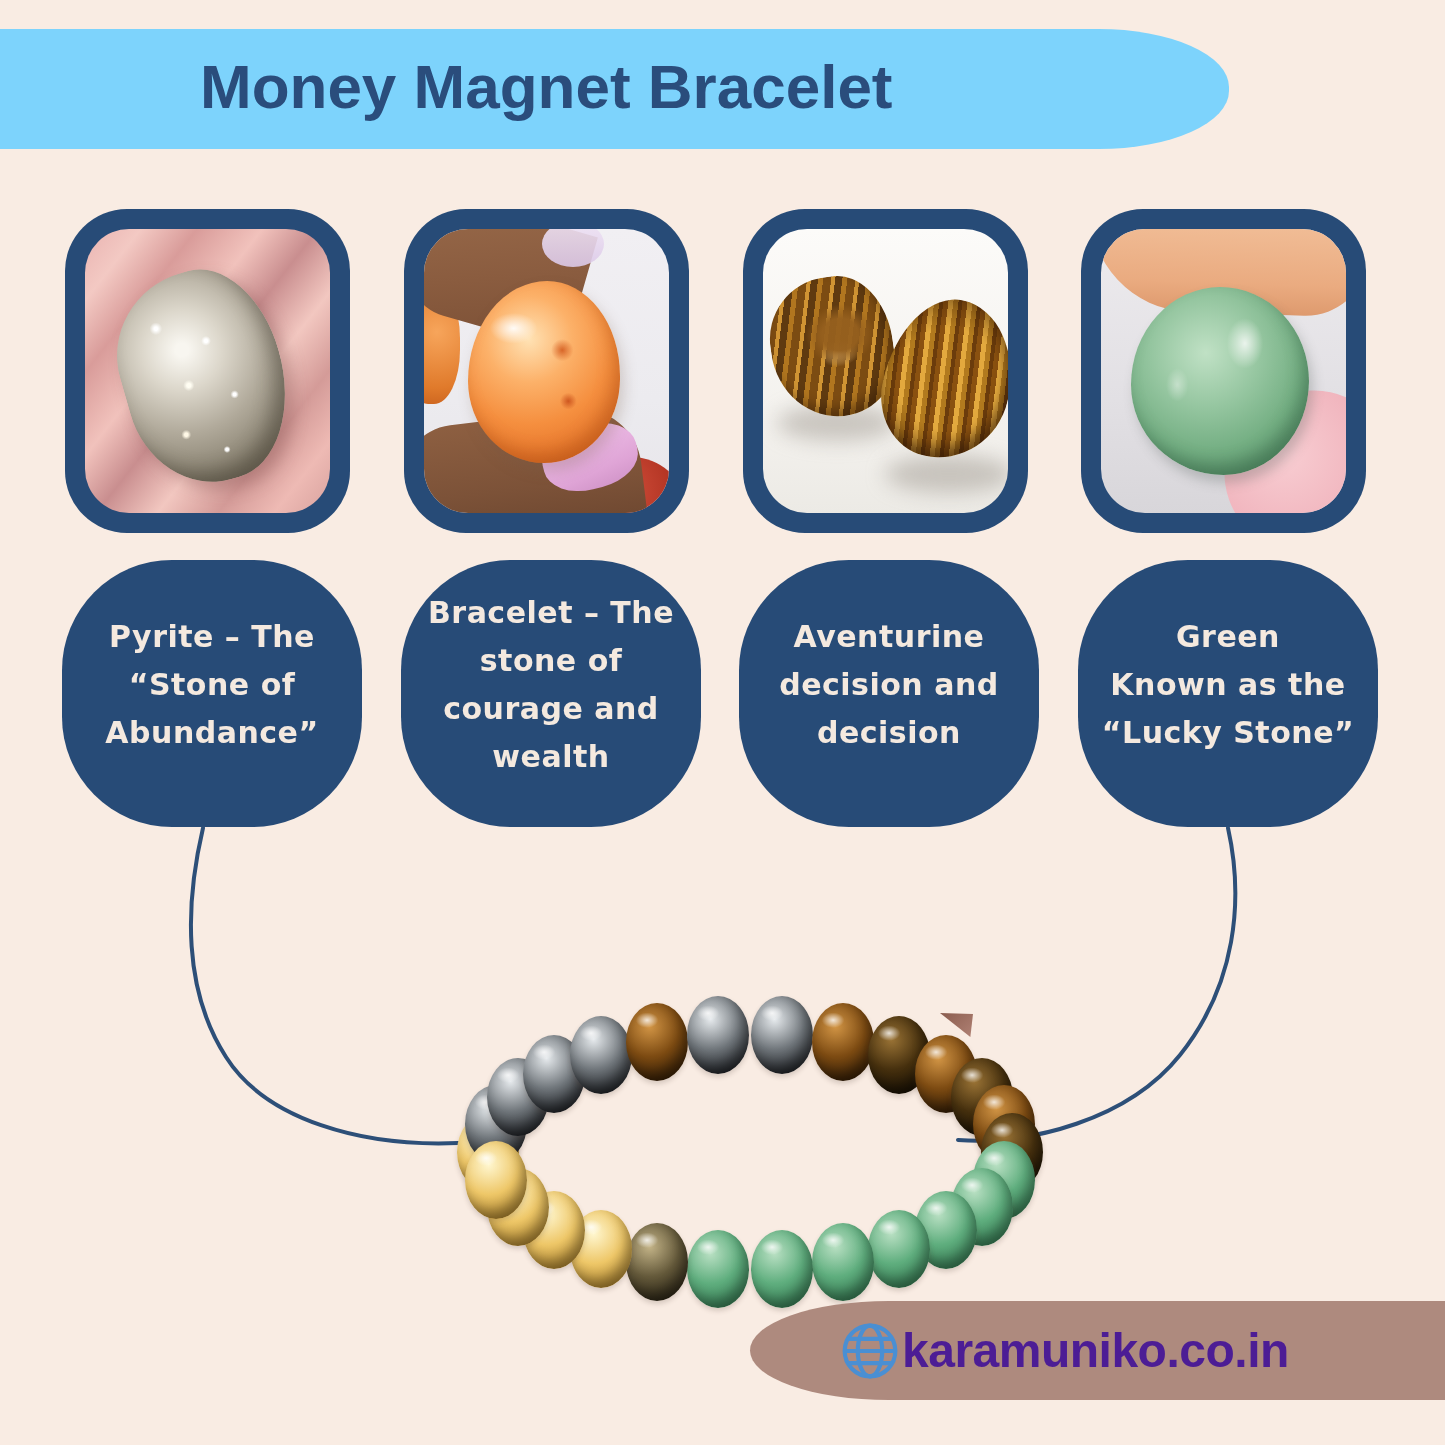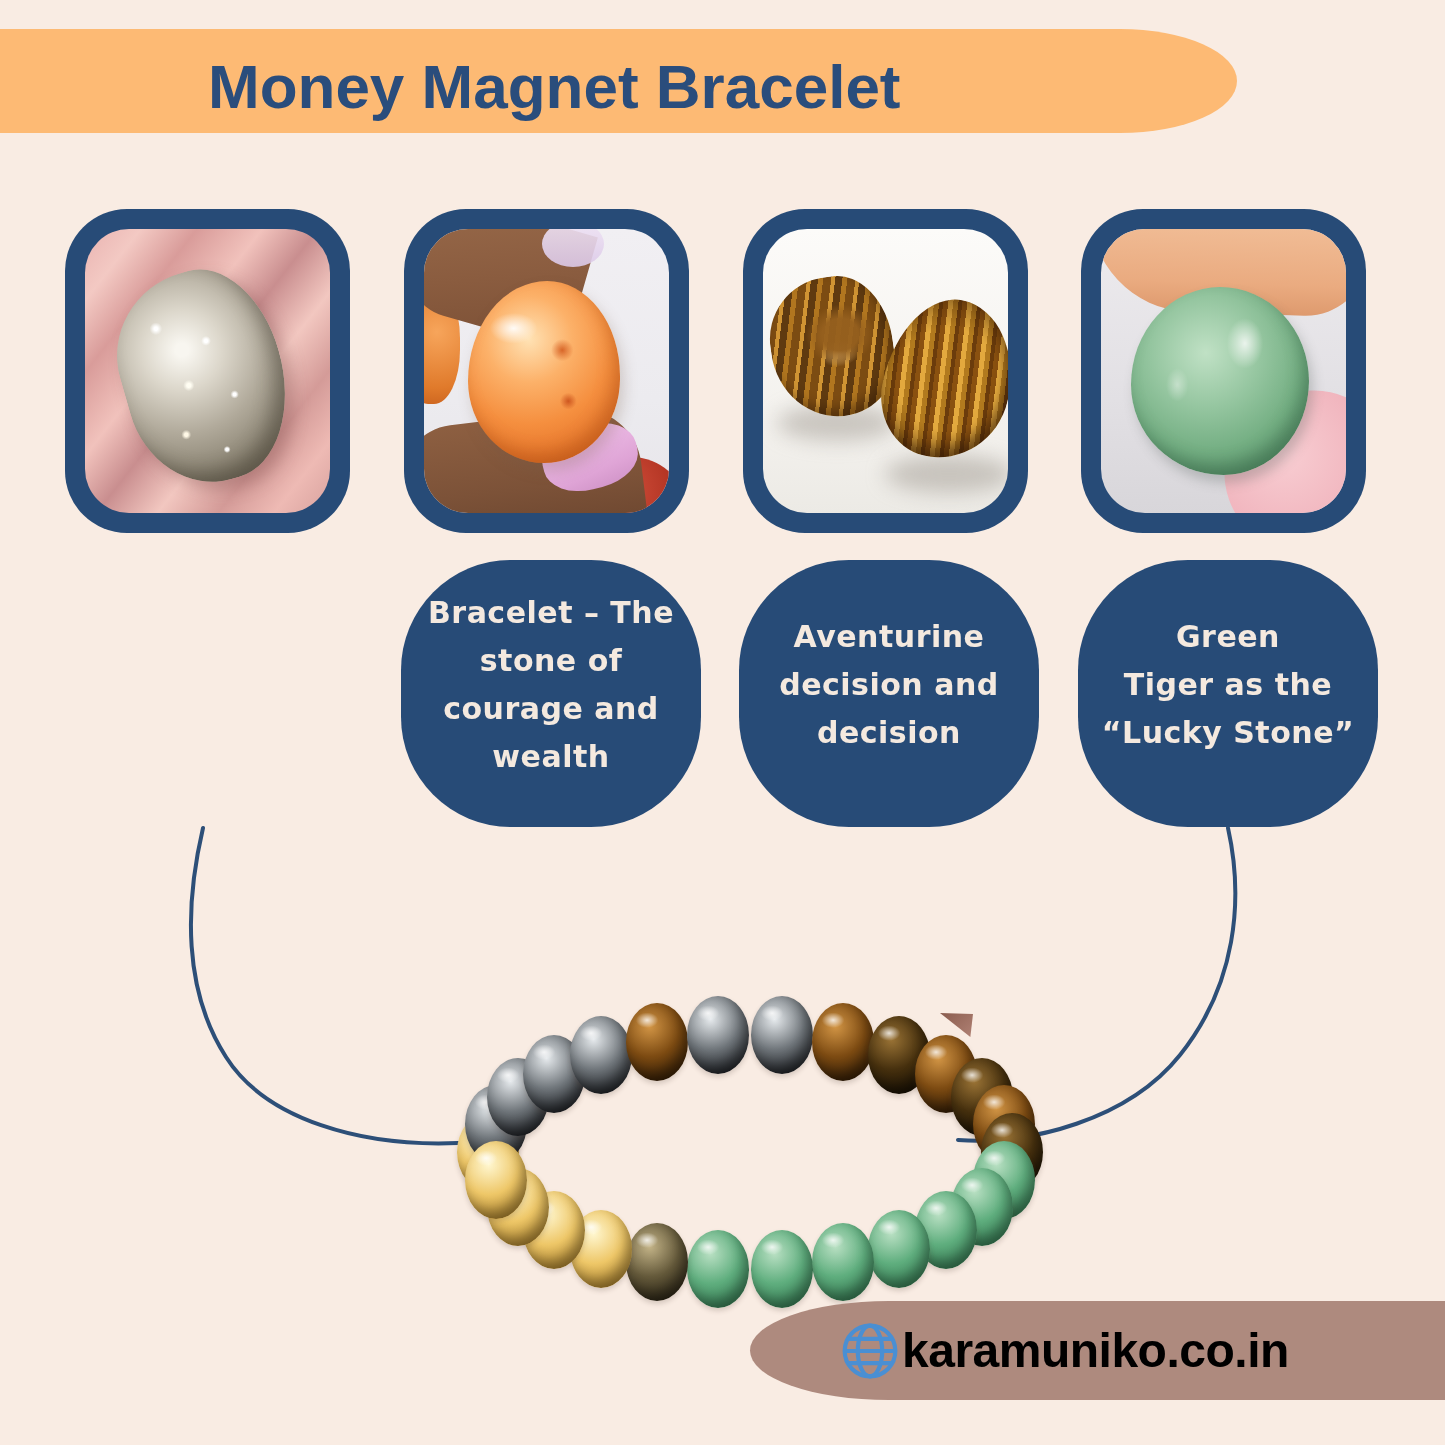--- a/index.html
+++ b/index.html
@@ -1,21 +1,21 @@
 <!DOCTYPE html>
 <html><head>
 <meta charset="utf-8">
 <style>
   html,body{margin:0;padding:0;background:#f9ece3;}
   #canvas{position:relative;width:1445px;height:1445px;background:#f9ece3;overflow:hidden;
           font-family:"DejaVu Sans",sans-serif;}
 
   
-  .banner{position:absolute;left:0;top:29px;width:1229px;height:104px;background:#fdba74;
-          border-top-right-radius:130px 58px;border-bottom-right-radius:130px 58px;padding-left:8px;}
+  .banner{position:absolute;left:0;top:29px;width:1229px;height:120px;background:#7dd3fc;
+          border-top-right-radius:130px 58px;border-bottom-right-radius:130px 58px;}
   .banner h1{margin:0;padding-left:200px;line-height:116px;font-size:62px;font-weight:bold;
              font-family:"Liberation Sans",sans-serif;letter-spacing:0px;color:#2a4d7c;}
 
   
   .card{position:absolute;top:209px;width:285px;height:324px;background:#274b77;
         border-radius:62px;padding:0;box-sizing:border-box;}
   .photo{position:absolute;left:20px;top:20px;right:20px;bottom:20px;border-radius:44px;
          overflow:hidden;}
 
   
@@ -112,21 +112,21 @@
   .photo-artifact{position:absolute;left:940px;top:1013px;width:33px;height:24px;
         background:linear-gradient(135deg,#8a5c4e,#b08174);
         clip-path:polygon(0 0,100% 4%,92% 100%);}
 
   
   .footer-bar{position:absolute;left:750px;top:1301px;width:695px;height:99px;background:#ae8a7e;
         border-top-left-radius:140px 50px;border-bottom-left-radius:140px 50px;
         display:flex;align-items:center;}
   .globe{margin-left:90px;width:60px;height:60px;flex:0 0 auto;}
   .website{font-family:"Liberation Sans",sans-serif;font-size:48px;font-weight:bold;
-        color:#000000;letter-spacing:-.5px;margin-left:2px;}
+        color:#4c1d95;letter-spacing:-.5px;margin-left:2px;}
 </style>
 </head>
 <body>
 
 <div id="canvas">
 
   <div class="banner">
     <h1>Money Magnet Bracelet</h1>
   </div>
 
@@ -158,20 +158,27 @@
   </div>
 
   <div class="card" style="left:1081px">
     <div class="photo aventurine-photo">
       <div class="av-finger-top"></div>
       <div class="av-finger-bottom"></div>
       <div class="av-ball"></div>
     </div>
   </div>
 
+  <div class="blob" style="left:62px">
+    <p class="blob-text">
+      <span>Pyrite – The</span>
+      <span>“Stone of</span>
+      <span>Abundance”</span>
+    </p>
+  </div>
 
   <div class="blob" style="left:401px">
     <p class="blob-text">
       <span>Bracelet – The</span>
       <span>stone of</span>
       <span>courage and</span>
       <span>wealth</span>
     </p>
   </div>
 
@@ -179,21 +186,21 @@
     <p class="blob-text">
       <span>Aventurine</span>
       <span>decision and</span>
       <span>decision</span>
     </p>
   </div>
 
   <div class="blob" style="left:1078px">
     <p class="blob-text">
       <span>Green</span>
-      <span>Tiger as the</span>
+      <span>Known as the</span>
       <span>“Lucky Stone”</span>
     </p>
   </div>
 
   <svg class="connectors" viewBox="0 0 1445 1445">
     <path d="M203,828 C185,905 183,990 226,1057 C266,1120 362,1147 458,1143" fill="none" stroke="#2d4f78" stroke-width="4" stroke-linecap="round"></path>
     <path d="M1228,828 C1244,900 1236,985 1180,1055 C1128,1120 1030,1145 958,1140" fill="none" stroke="#2d4f78" stroke-width="4" stroke-linecap="round"></path>
   </svg>
 
   <div class="bracelet">

